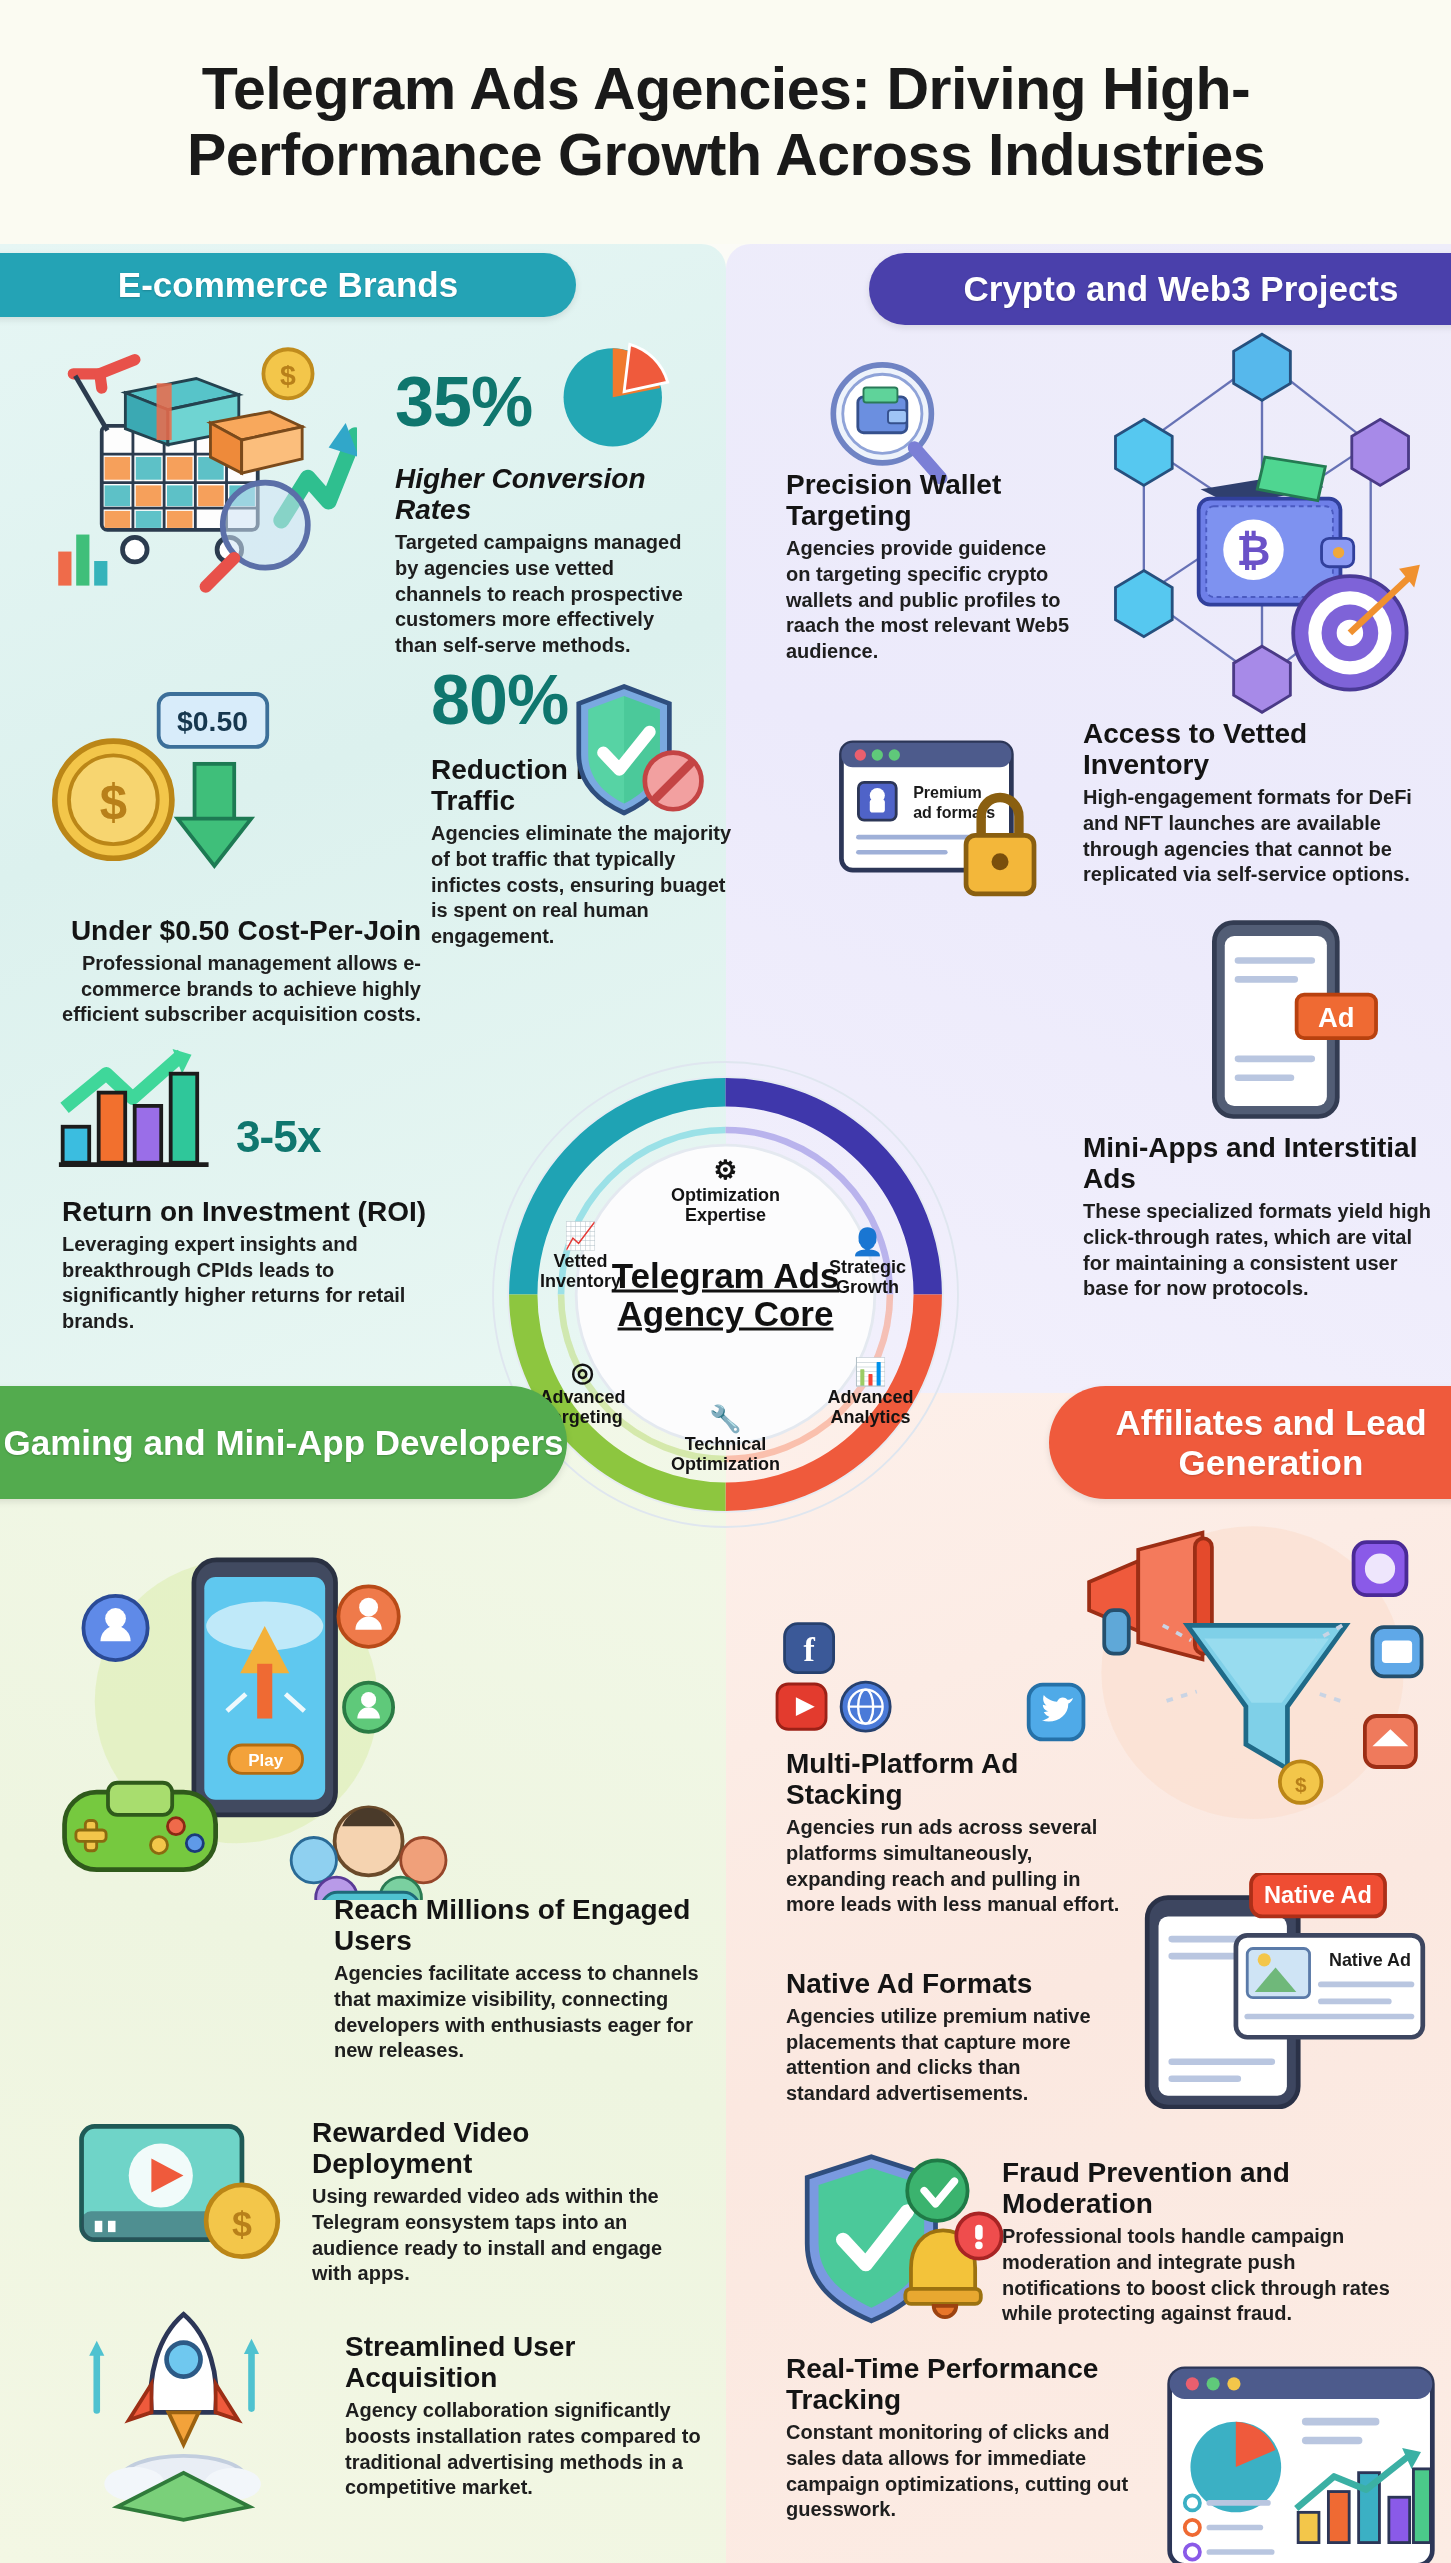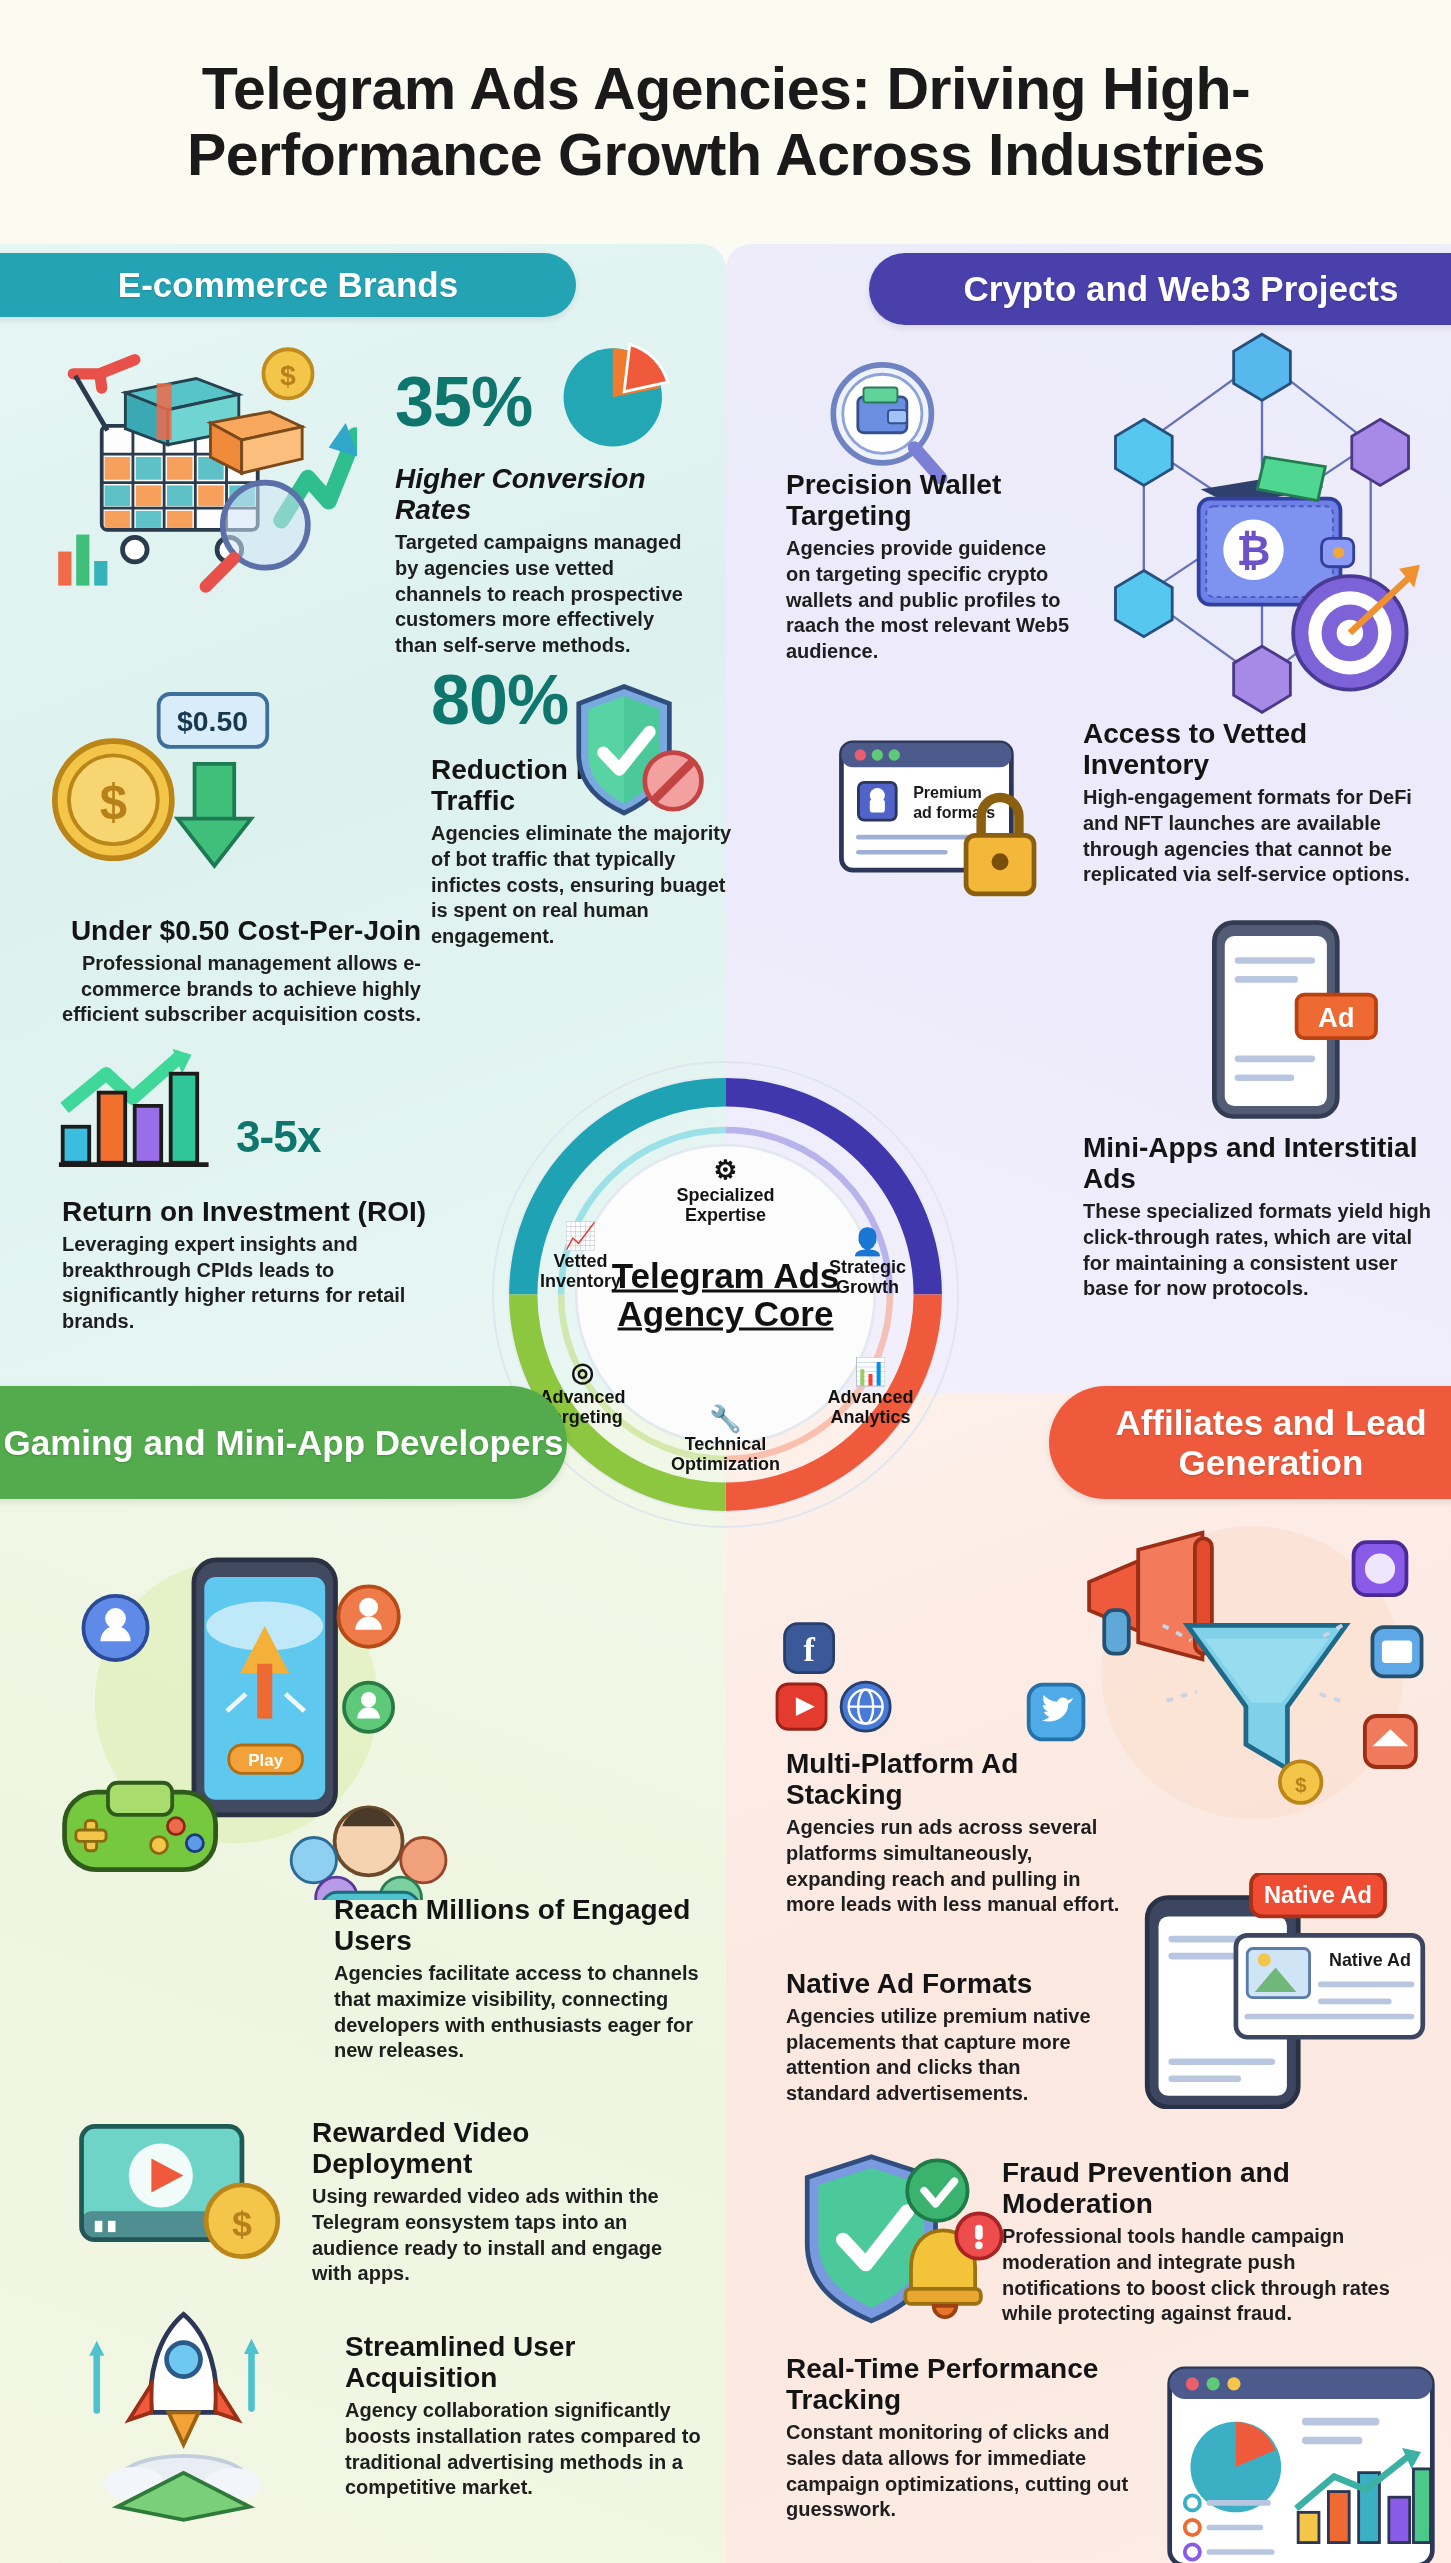--- a/index.html
+++ b/index.html
@@ -360,21 +360,21 @@
         <path d="M264 90 A174 174 0 0 1 438 264" stroke="#8d84e0"></path>
         <path d="M438 264 A174 174 0 0 1 264 438" stroke="#f79a7d"></path>
         <path d="M90 264 A174 174 0 0 0 264 438" stroke="#bedc7a"></path>
       </g>
       <circle cx="264" cy="264" r="158" fill="#fcfcfd" stroke="#e4e9f0" stroke-width="3"></circle>
     </svg>
     <div class="hub-title">Telegram Ads Agency Core</div>
 
     <div class="hub-node" style="left:188px;top:112px;">
       <span class="ico">⚙</span>
-      <span>Specialized Expertise</span>
+      <span>Optimization Expertise</span>
     </div>
     <div class="hub-node" style="left:330px;top:184px;">
       <span class="ico">👤</span>
       <span>Strategic Growth</span>
     </div>
     <div class="hub-node" style="left:333px;top:314px;">
       <span class="ico">📊</span>
       <span>Advanced Analytics</span>
     </div>
     <div class="hub-node" style="left:188px;top:361px;">

